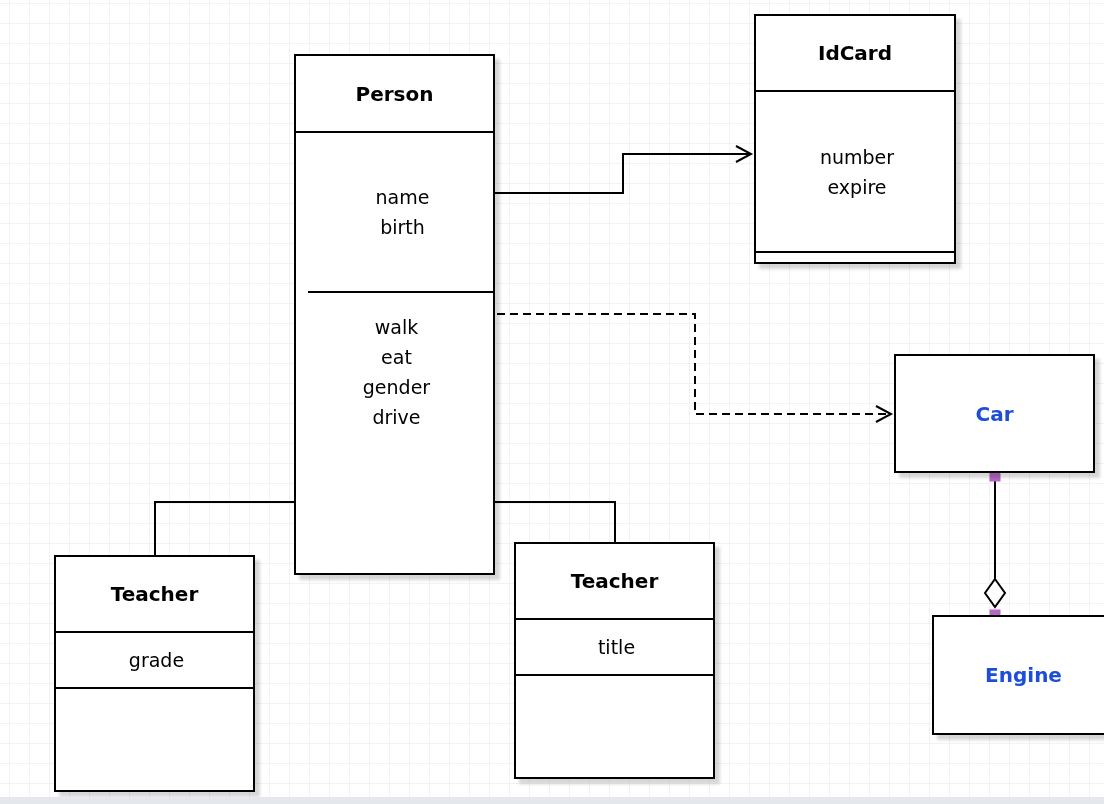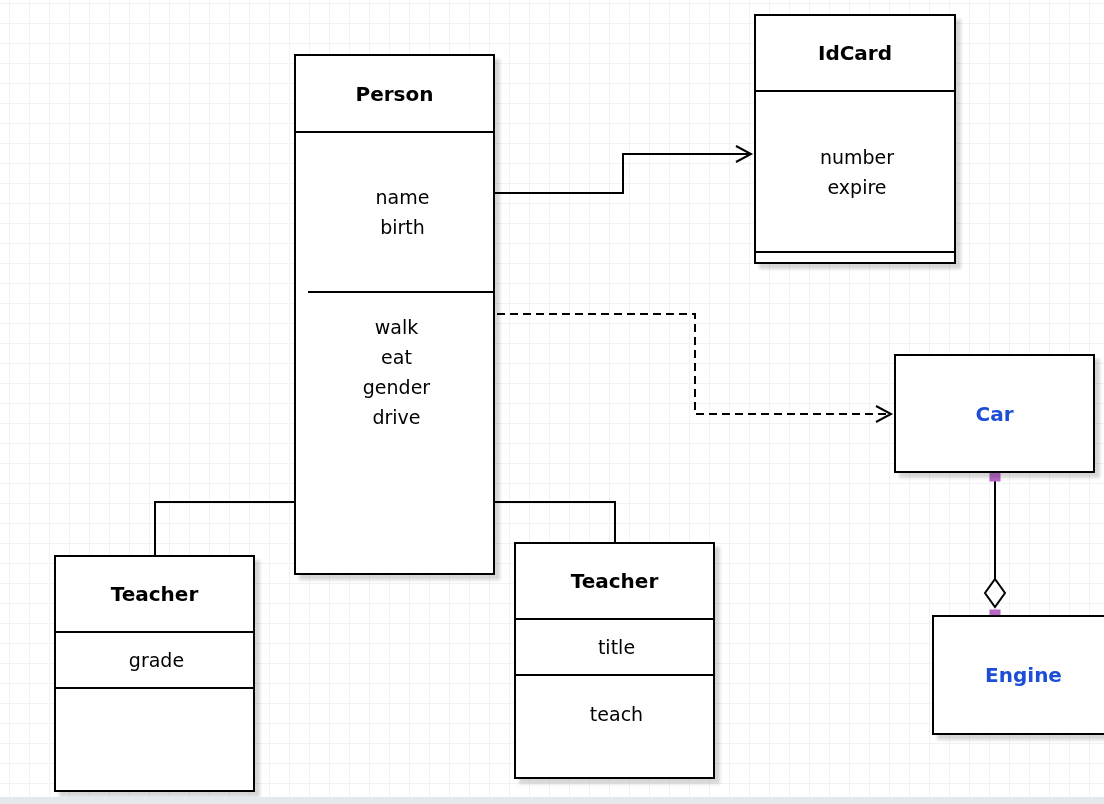--- a/index.html
+++ b/index.html
@@ -138,19 +138,16 @@
     <div class="uml-section attrs mid">
       <div class="member">grade</div>
     </div>
   </div>
 
   <div class="uml-class" id="box-teacher">
     <div class="uml-title">Teacher</div>
     <div class="uml-section attrs mid">
       <div class="member">title</div>
     </div>
-    <div class="uml-section methods">
-      <div class="member">teach</div>
-    </div>
   </div>
 
   <div class="bottom-strip"></div>
 </div>
 
 </body></html>

